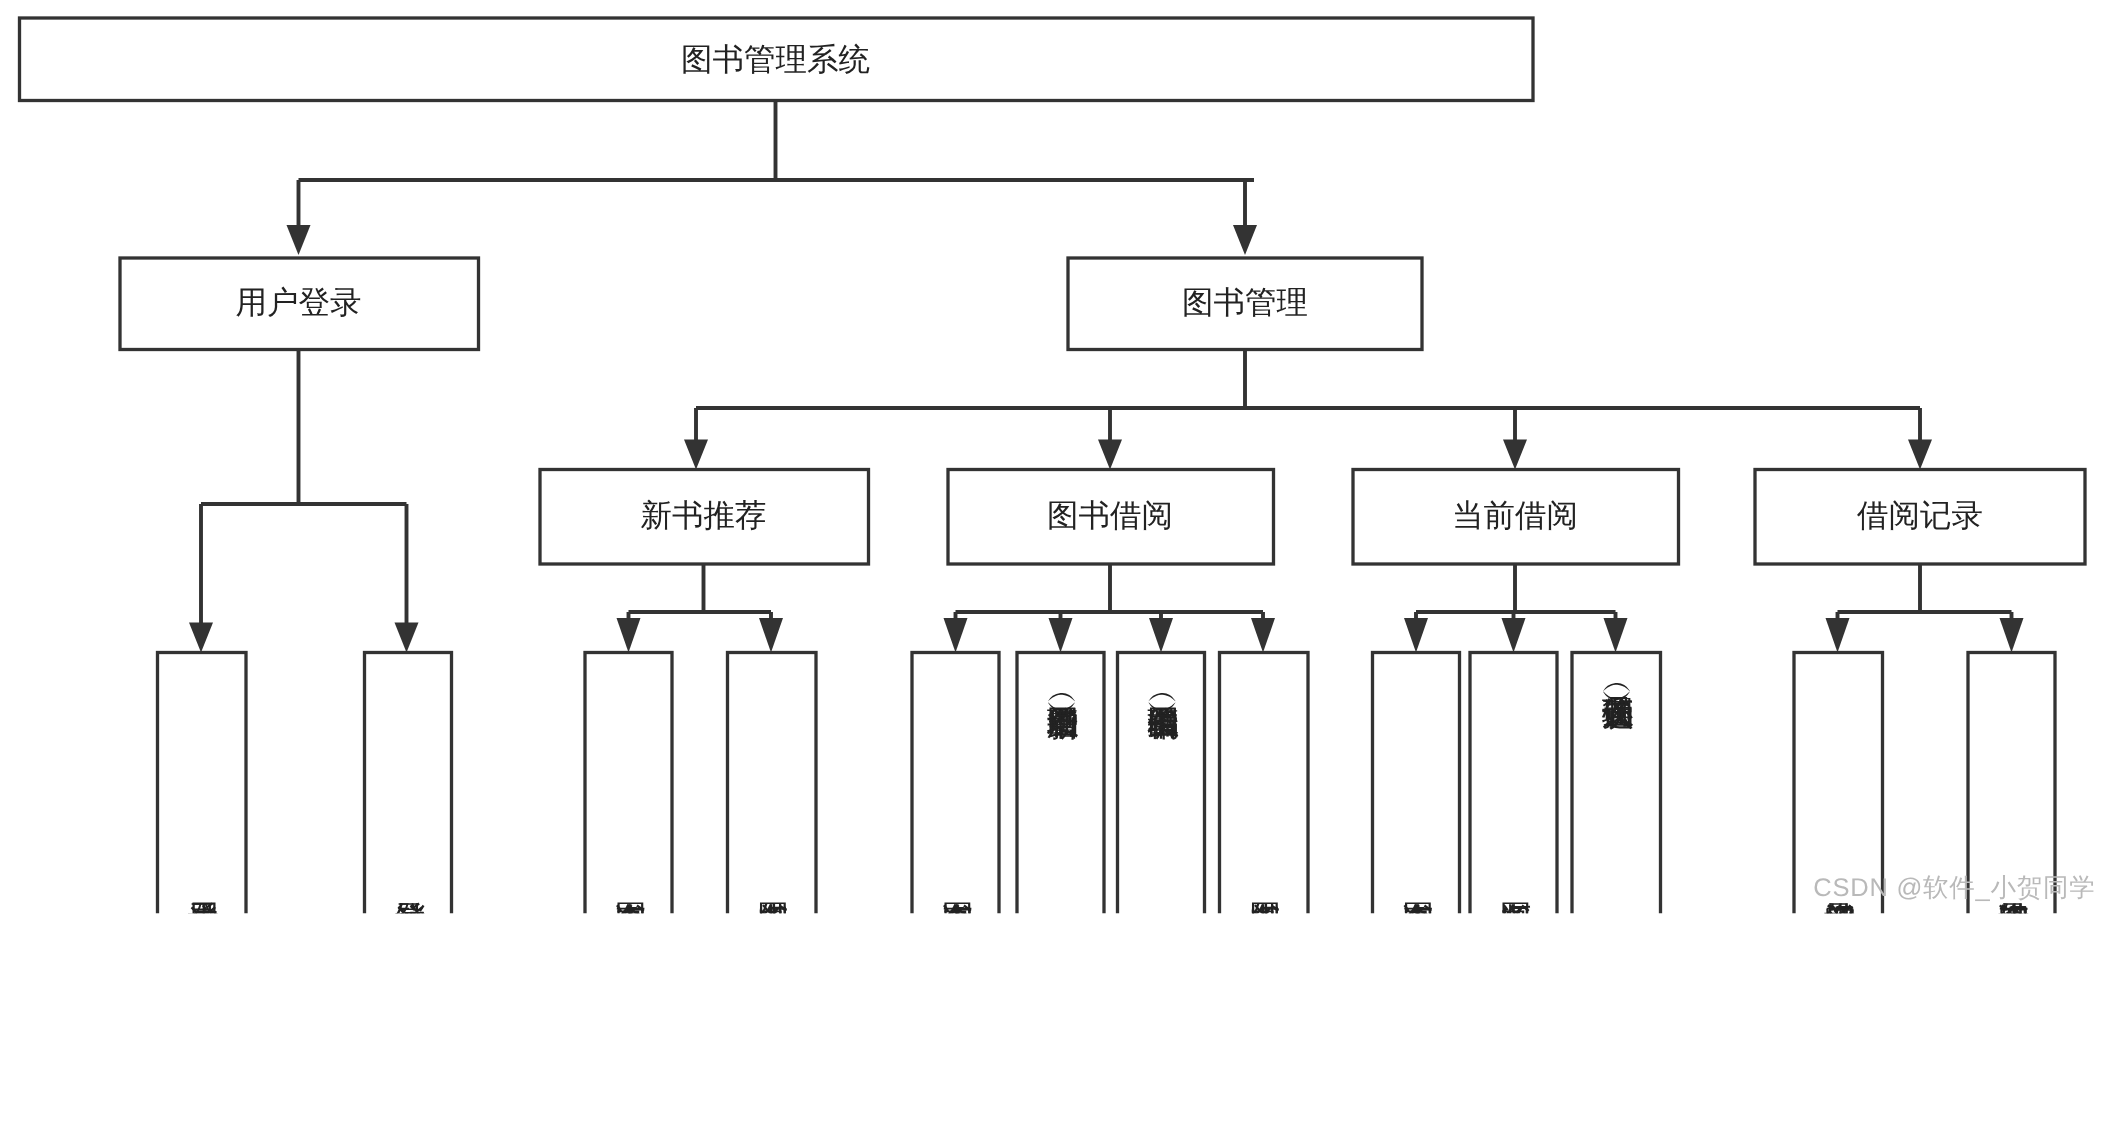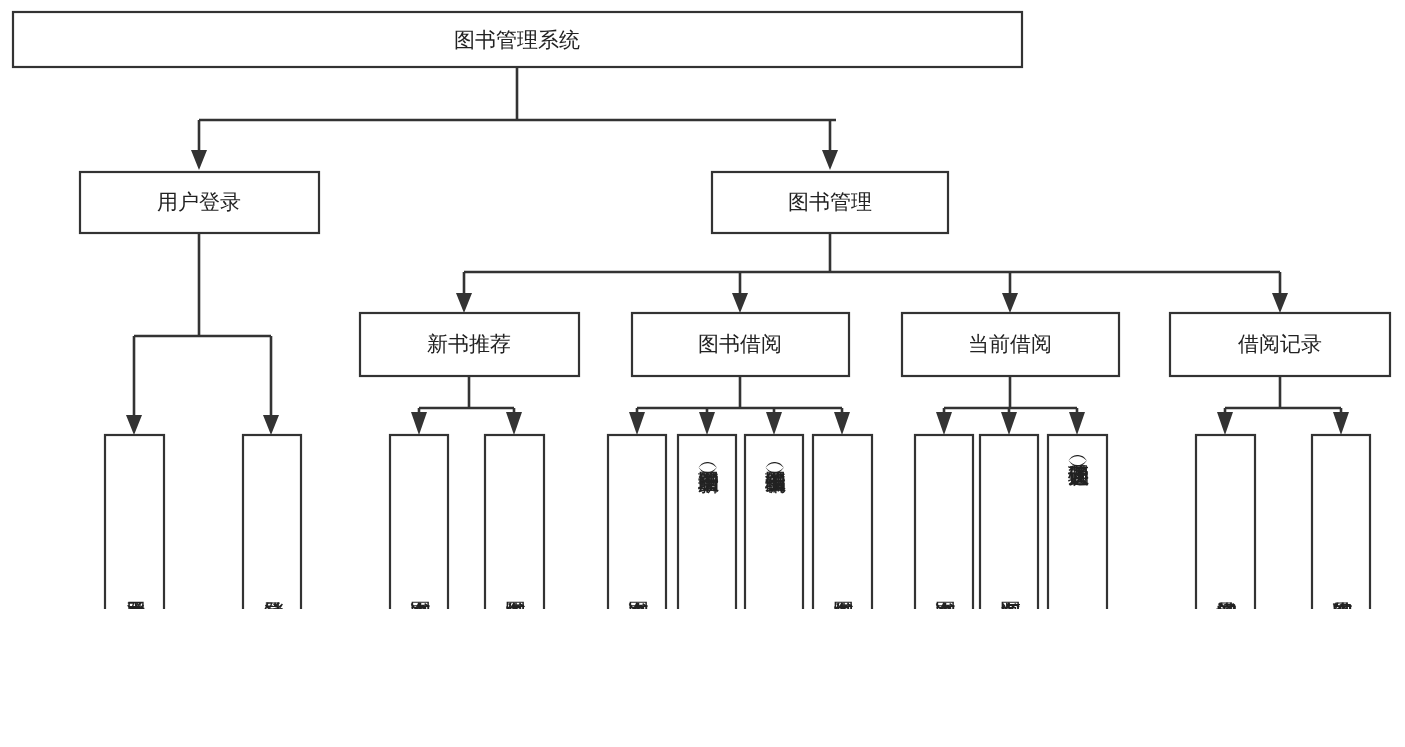--- a/index.html
+++ b/index.html
@@ -244,13 +244,14 @@
       <rect class="node-box" x="1196" y="435" width="59" height="300"></rect>
       <text class="node-label label-v" x="1225" y="585" writing-mode="tb" glyph-orientation-vertical="0">新增借阅记录</text>
     </g>
 
     <g>
       <rect class="node-box" x="1312" y="435" width="58" height="300"></rect>
       <text class="node-label label-v" x="1341" y="585" writing-mode="tb" glyph-orientation-vertical="0">查询借阅记录</text>
     </g>
   </svg>
 
+  <div class="watermark">CSDN @软件_小贺同学</div>
 </div>
 
 </body></html>

